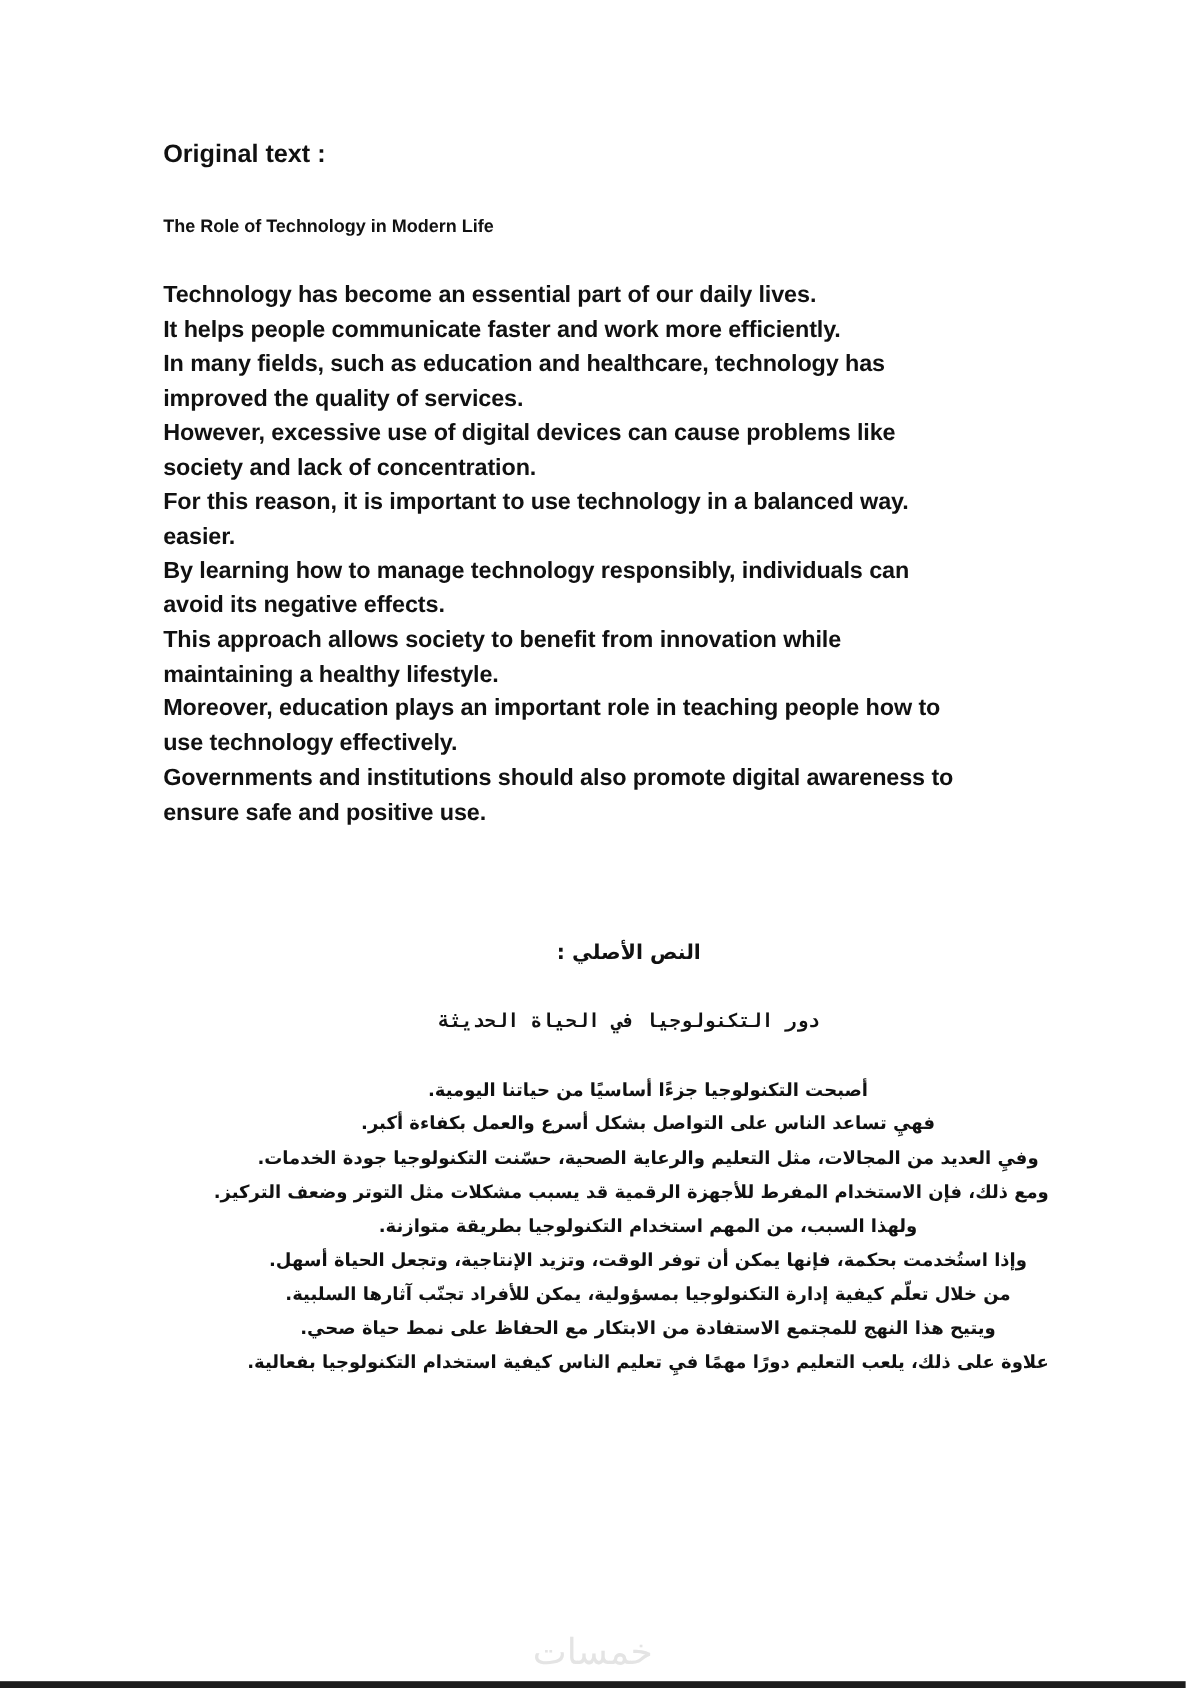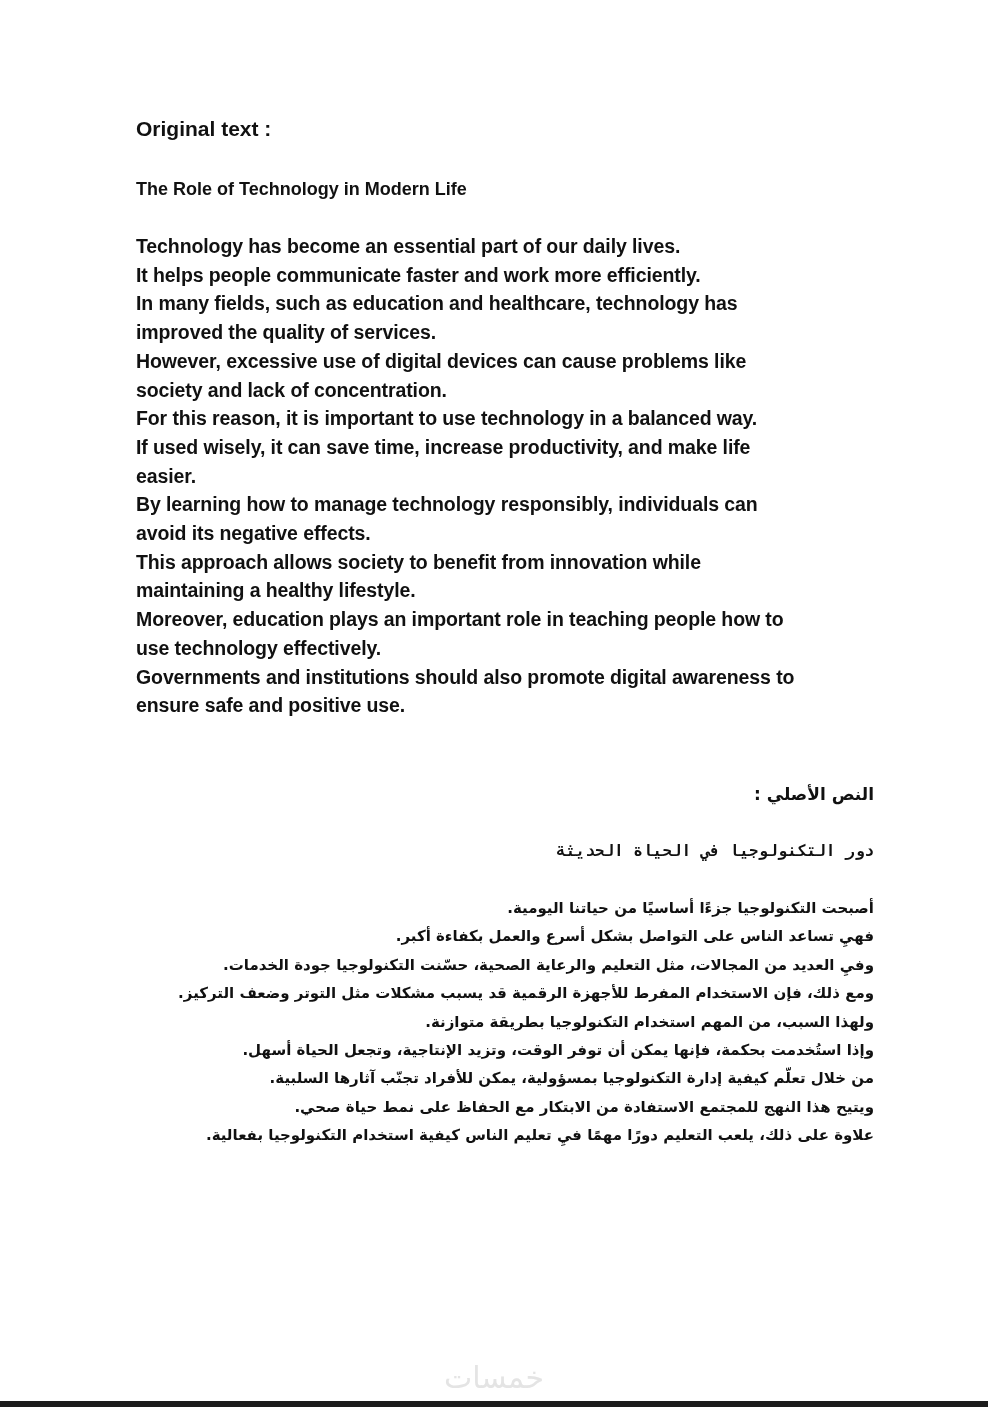--- a/index.html
+++ b/index.html
@@ -29,41 +29,41 @@
       font-family: "Liberation Sans", sans-serif;
       font-weight: bold;
       color: #111111;
     }
     .en .label {
       font-size: 21px;
       line-height: 30px;
       margin: 0;
     }
     .en .title {
-      font-size: 18px;
+      font-size: 15px;
       line-height: 30px;
       margin: 30px 0 0 0;
     }
     .en .body {
       margin: 28px 0 0 0;
       font-size: 19.5px;
       line-height: 28.7px;
       letter-spacing: -0.1px;
     }
     .en .body .line {
       display: block;
       white-space: nowrap;
     }
     .ar {
       position: absolute;
       right: 114px;
       top: 780px;
       width: 700px;
       direction: rtl;
-      text-align: right;
+      text-align: center;
       font-family: "DejaVu Sans", sans-serif;
       font-weight: bold;
       color: #111111;
     }
     .ar .label {
       font-size: 17px;
       line-height: 28px;
       margin: 0;
     }
     .ar .title {
@@ -111,21 +111,20 @@
     <p class="label">Original text :</p>
     <p class="title">The Role of Technology in Modern Life</p>
     <p class="body">
       <span class="line">Technology has become an essential part of our daily lives.</span>
       <span class="line">It helps people communicate faster and work more efficiently.</span>
       <span class="line">In many fields, such as education and healthcare, technology has</span>
       <span class="line">improved the quality of services.</span>
       <span class="line">However, excessive use of digital devices can cause problems like</span>
       <span class="line">society and lack of concentration.</span>
       <span class="line">For this reason, it is important to use technology in a balanced way.</span>
-      <span class="line">If used wisely, it can save time, increase productivity, and make life</span>
       <span class="line">easier.</span>
       <span class="line">By learning how to manage technology responsibly, individuals can</span>
       <span class="line">avoid its negative effects.</span>
       <span class="line">This approach allows society to benefit from innovation while</span>
       <span class="line">maintaining a healthy lifestyle.</span>
       <span class="line">Moreover, education plays an important role in teaching people how to</span>
       <span class="line">use technology effectively.</span>
       <span class="line">Governments and institutions should also promote digital awareness to</span>
       <span class="line">ensure safe and positive use.</span>
     </p>

